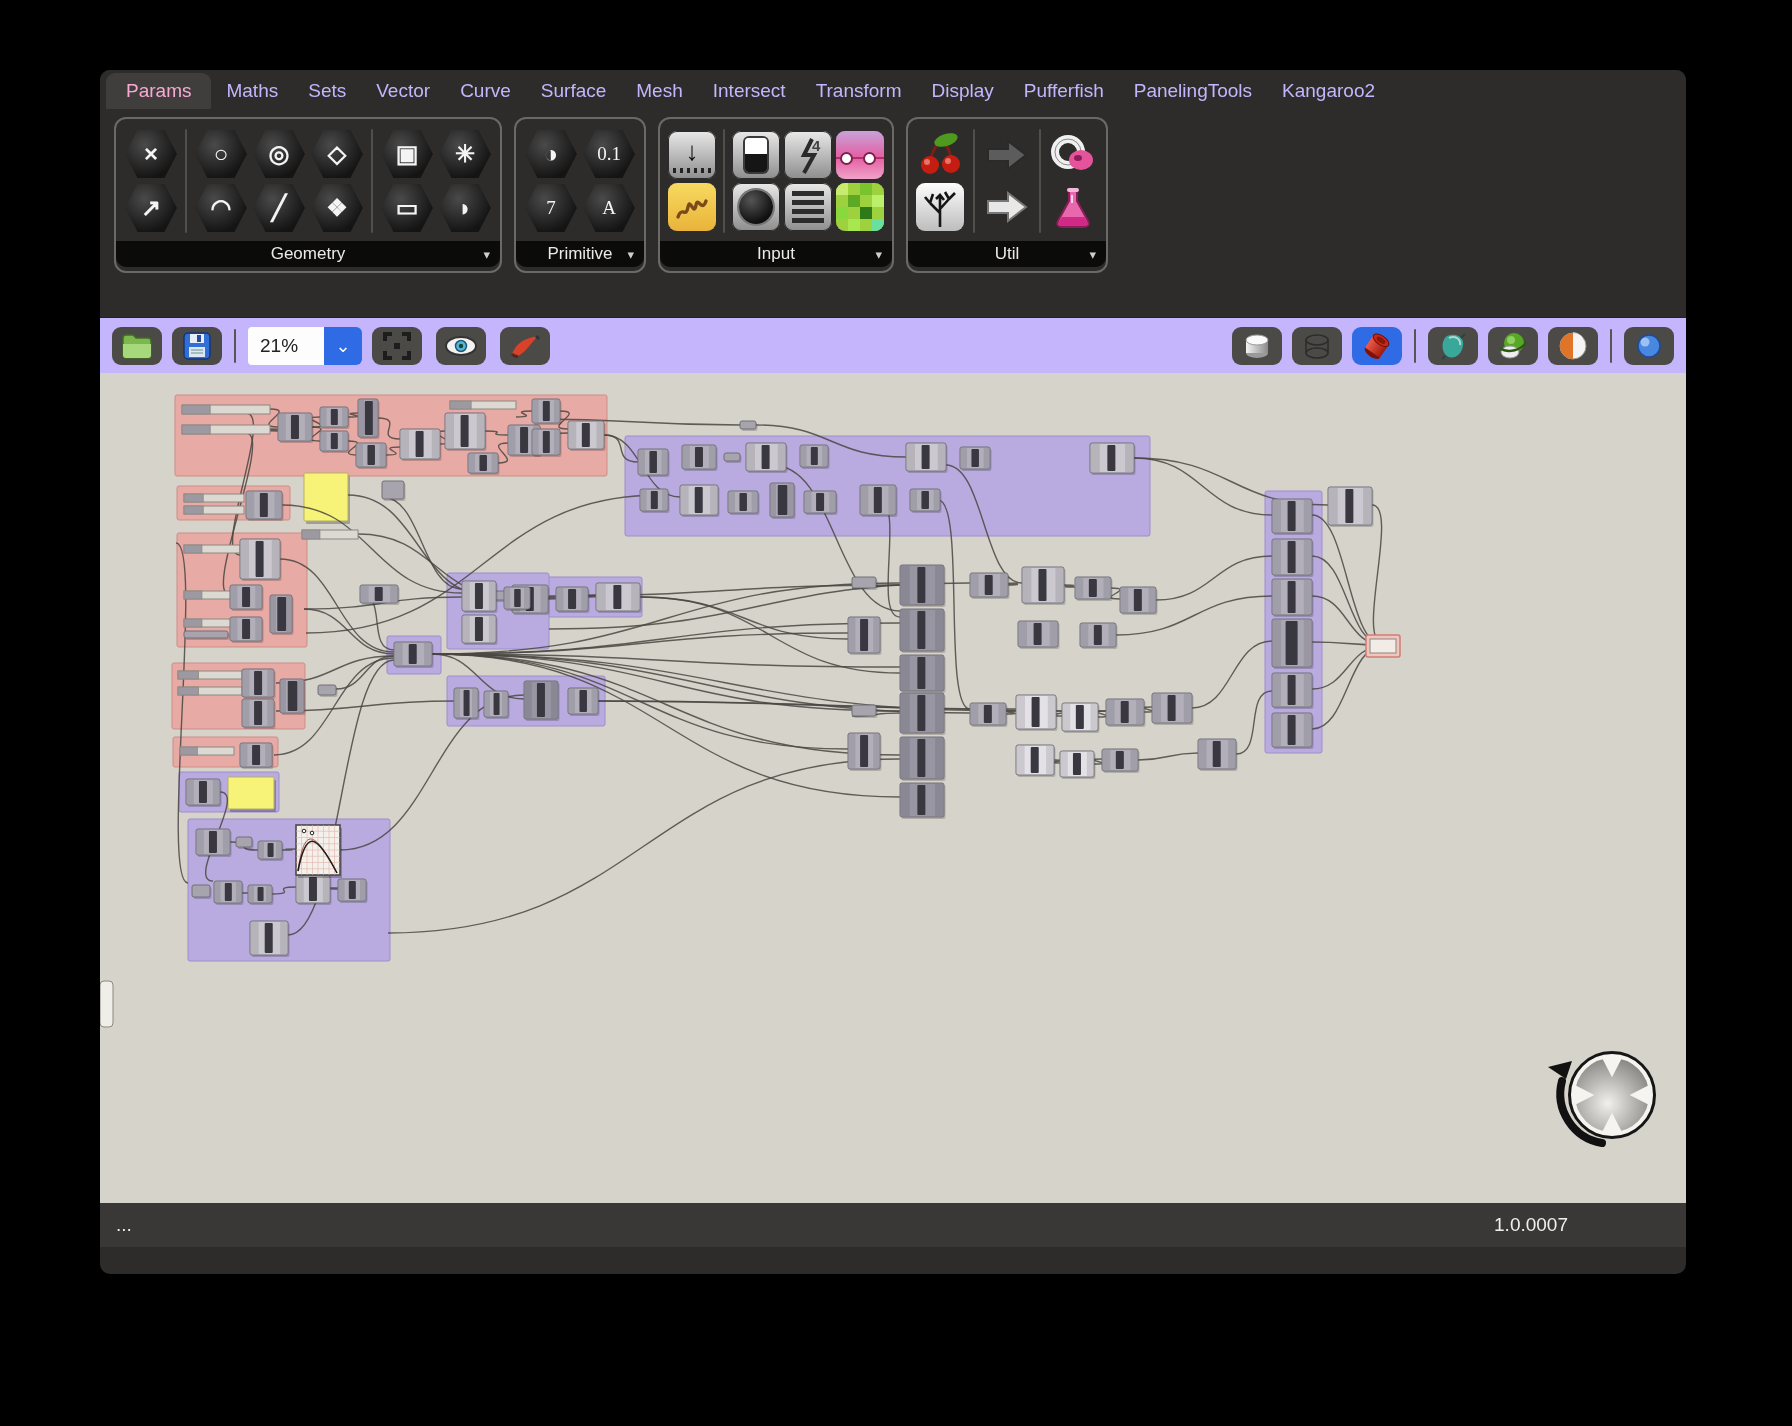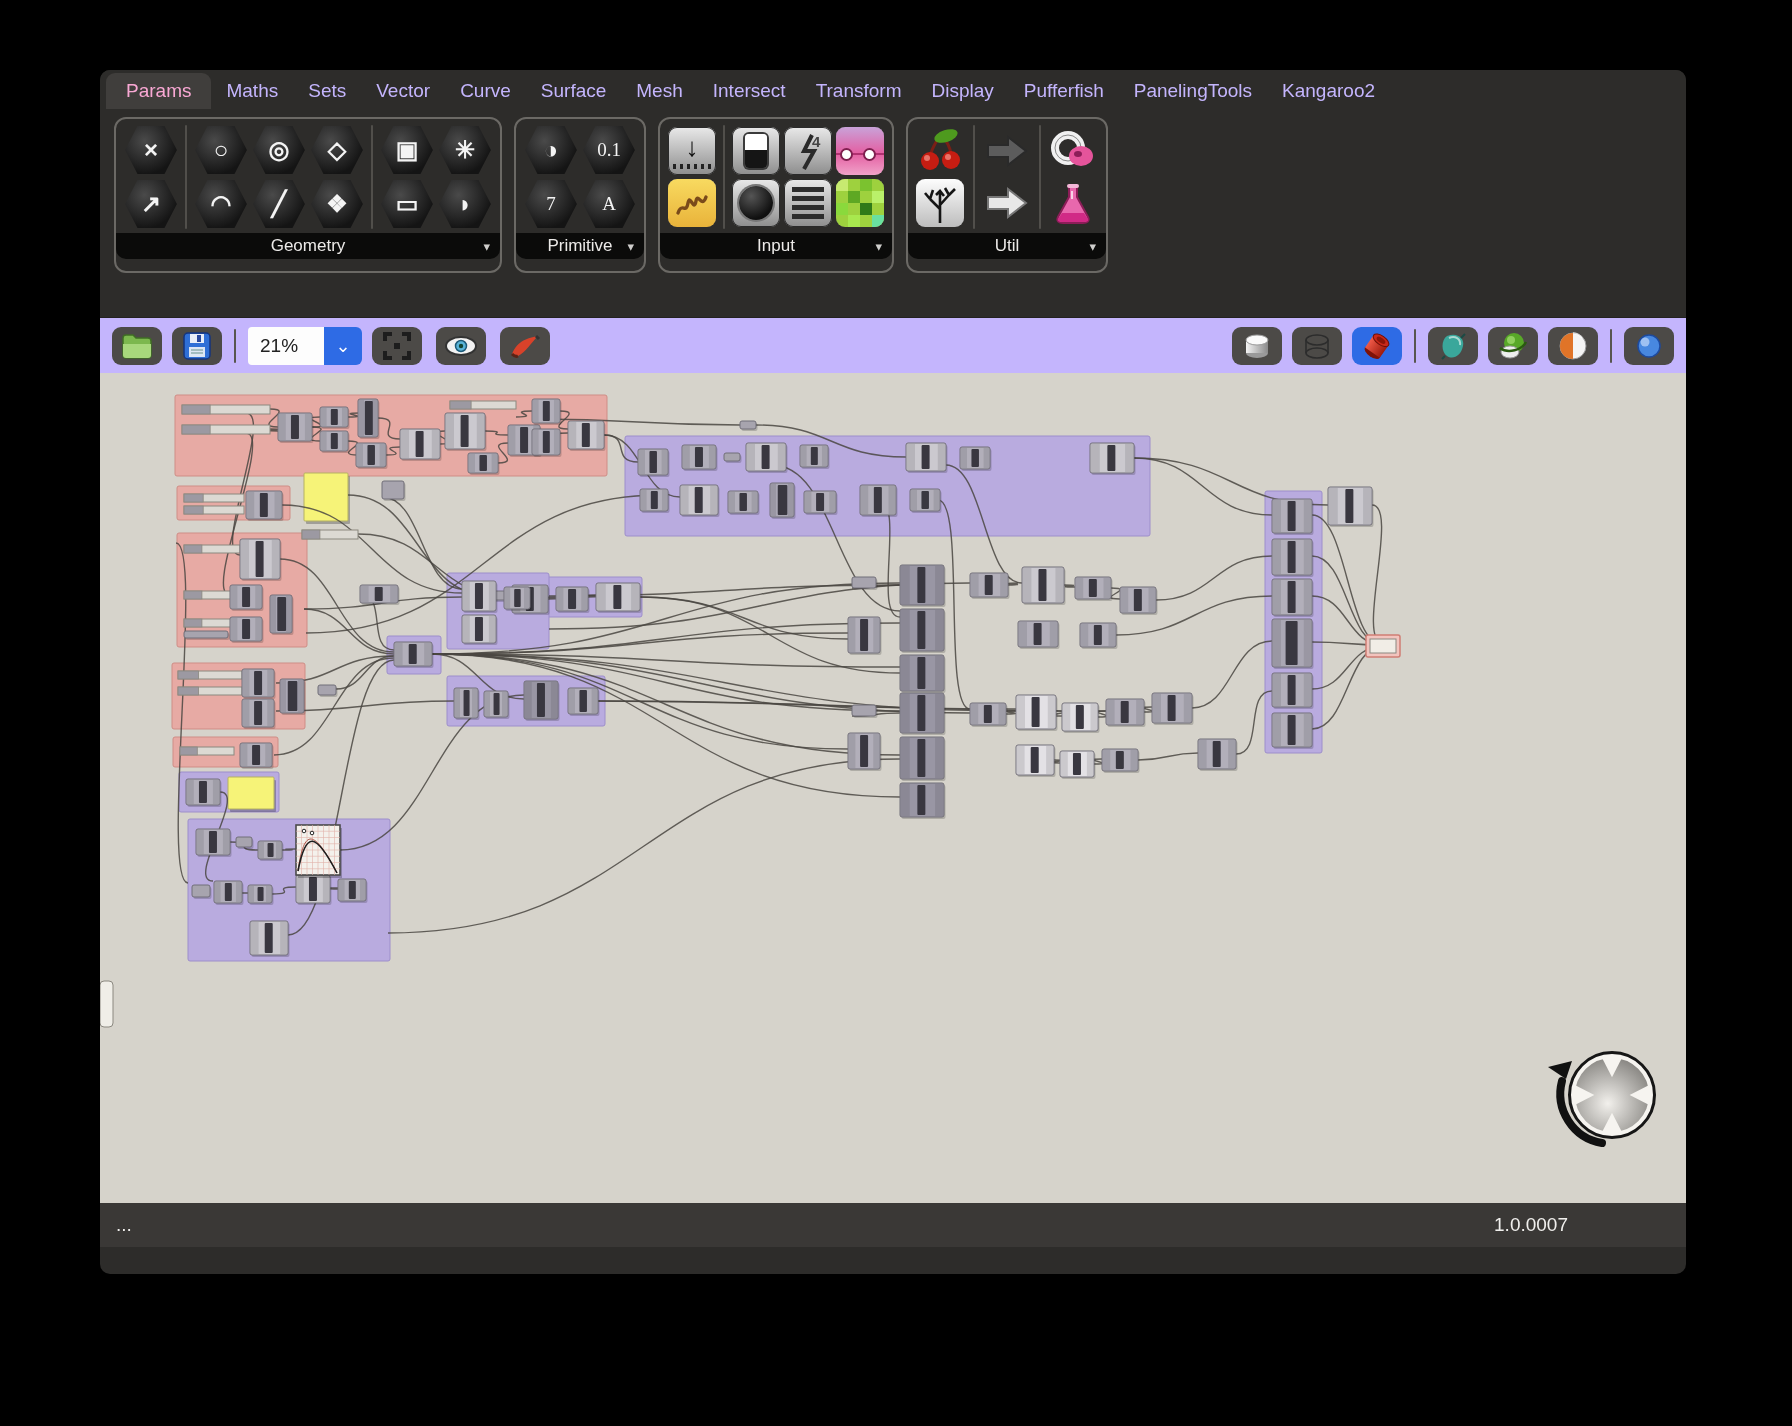--- a/index.html
+++ b/index.html
@@ -18,21 +18,21 @@
   .tab{color:#c4b5fd;font-size:19px;padding:7px 15px;cursor:default;}
   .tab.active{background:#403e3c;color:#f9a8d4;border-radius:9px 9px 0 0;padding:7px 20px;}
   
   .ribbon{height:200px;background:#2d2c2a;display:flex;align-items:flex-start;
     padding:8px 0 0 14px;gap:12px;}
   .rib-group{border:2px solid #6b6965;border-radius:12px;display:flex;flex-direction:column;
     padding:6px 6px 0 6px;height:156px;box-sizing:border-box;background:#2d2c2a;}
   .rib-cols{display:flex;align-items:center;flex:1;}
   .rib-col{display:flex;flex-direction:column;gap:4px;padding:0 2px;}
   .rib-div{width:2px;height:104px;background:#514f4b;margin:0 5px;border-radius:1px;}
-  .rib-label{height:26px;background:#0b0b0a;margin:4px -6px 12px -6px;border-radius:0 0 10px 10px;
+  .rib-label{height:26px;background:#0b0b0a;margin:4px -6px 4px -6px;border-radius:0 0 10px 10px;
     color:#eceae8;font-size:17px;display:flex;align-items:center;justify-content:center;position:relative;}
   .rib-label .exp{position:absolute;right:10px;color:#cfcecc;font-size:13px;}
   .hex{width:54px;height:50px;display:flex;align-items:center;justify-content:center;
     background:radial-gradient(circle at 38% 32%,#4a4a4a,#141414 70%);
     clip-path:polygon(25% 2%,75% 2%,98% 50%,75% 98%,25% 98%,2% 50%);
     color:#f4f4f4;font-size:24px;font-weight:bold;}
   .hex .g-num{font-size:19px;font-family:"Liberation Serif",serif;font-weight:normal;}
   .sq{width:48px;height:48px;border-radius:9px;background:linear-gradient(#e9e9e9,#8d8d8d);
     display:flex;align-items:center;justify-content:center;position:relative;overflow:hidden;
     box-shadow:inset 0 0 0 1px #2a2a2a;}

